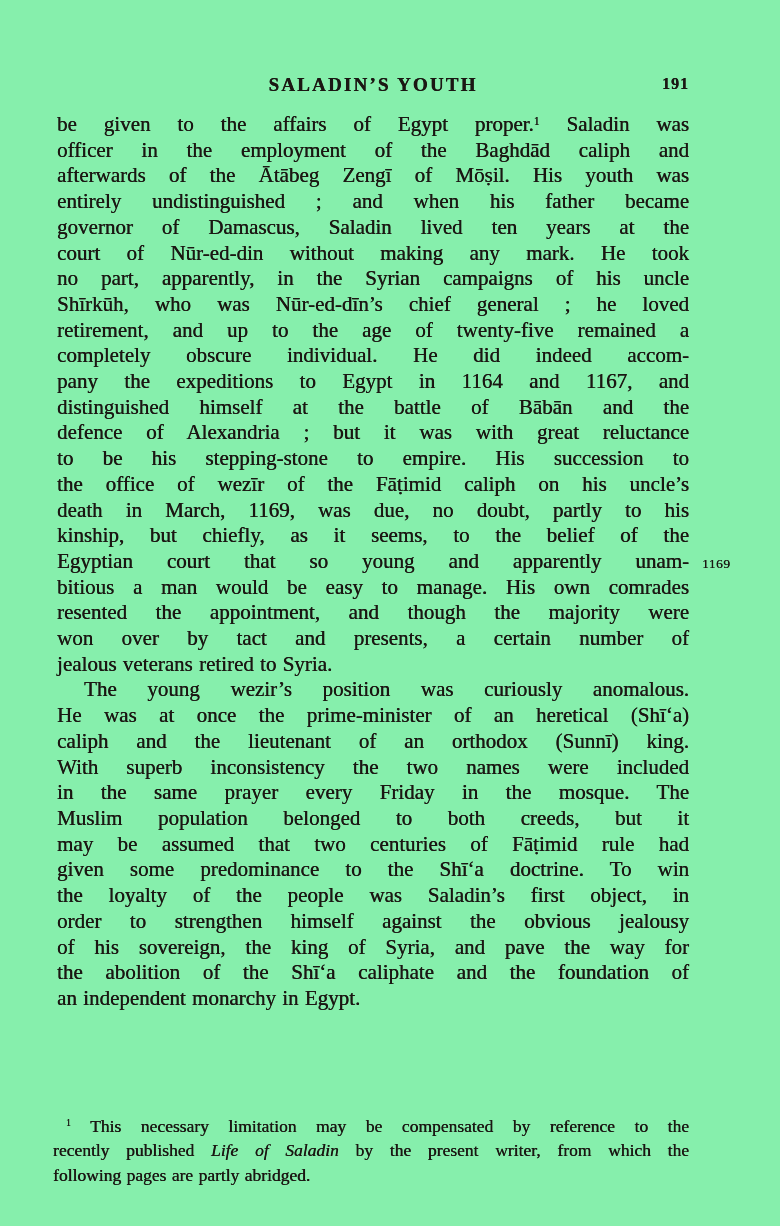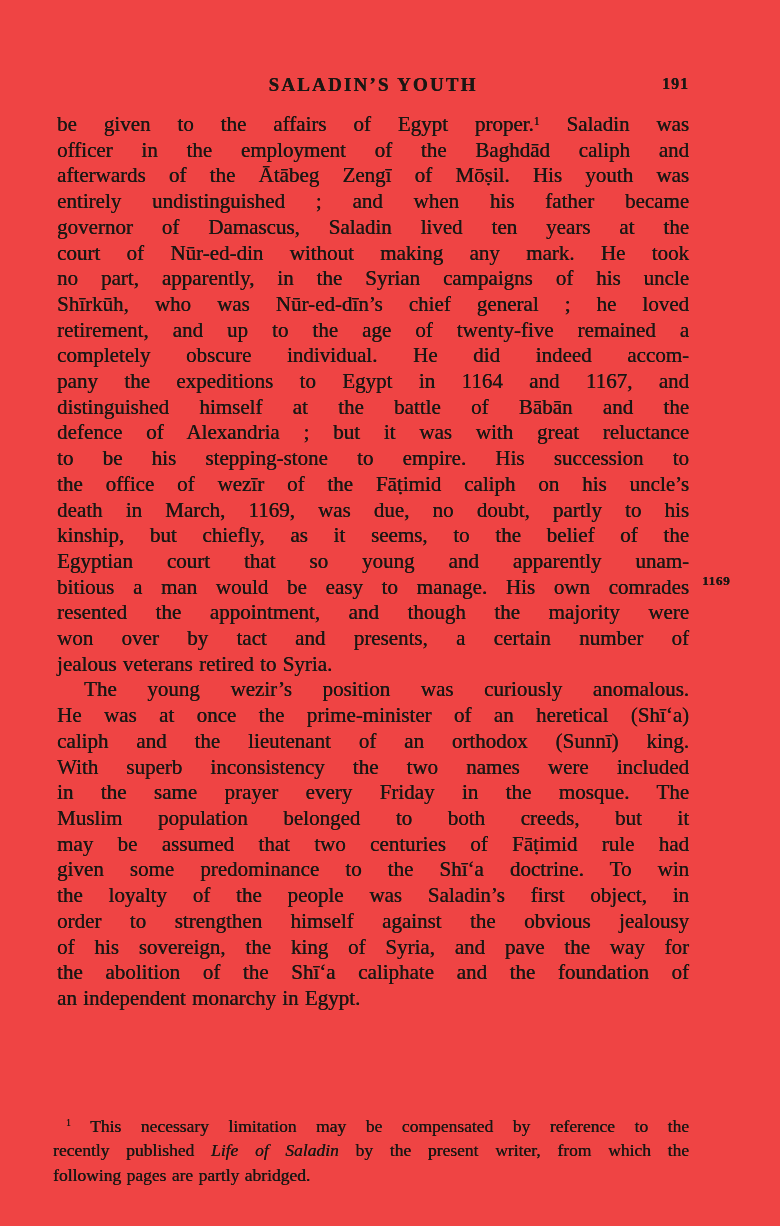--- a/index.html
+++ b/index.html
@@ -55,38 +55,37 @@
     font-size:0.55em;
     line-height:0;
     vertical-align:6px;
   }
   em { font-style:italic; }
 
   .margin-note {
     position:absolute;
     left:702px; top:556px;
     font-size:13.5px;
-    font-weight:700;
+    font-weight:400;
     letter-spacing:0.5px;
-    margin-top:17px;
   }
 
   .footnote {
     position:absolute;
     top:1070px; left:53px; width:636px;
     font-size:17.5px;
     line-height:24.3px;
     margin-top:44px;
   }
   .footnote .line.indent { text-indent:13px; }
 </style>
 </head>
 <body>
 
-<div class="page inked" style="background: #ef4444; color: rgb(27, 23, 19);">
+<div class="page inked" style="background: #86efac; color: rgb(27, 23, 19);">
 
   <header class="running-head">
     <span class="head-title">SALADIN’S YOUTH</span>
     <span class="page-num">191</span>
   </header>
 
   <main class="body-text" id="body-text">
       <div class="line"><span>be given to the affairs of Egypt proper.</span><sup>1</sup><span> Saladin was</span></div>
       <div class="line"><span>officer in the employment of the Baghdād caliph and</span></div>
       <div class="line"><span>afterwards of the Ātābeg Zengī of Mōṣil. His youth was</span></div>

